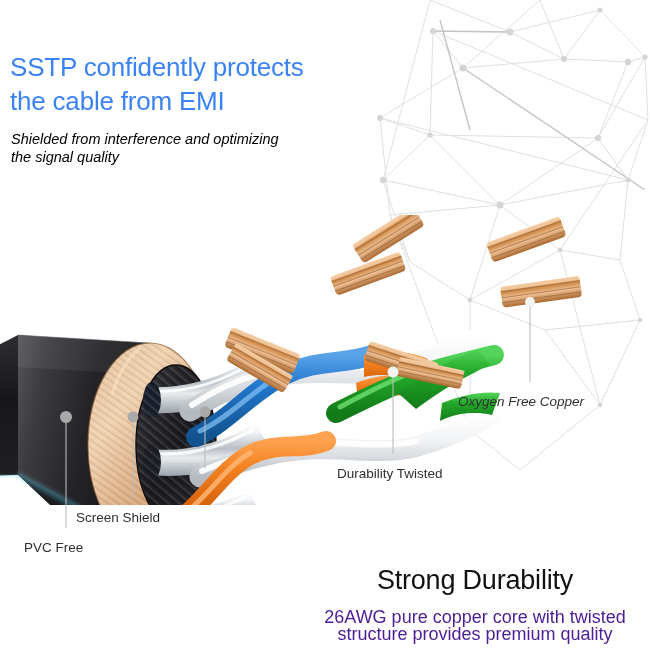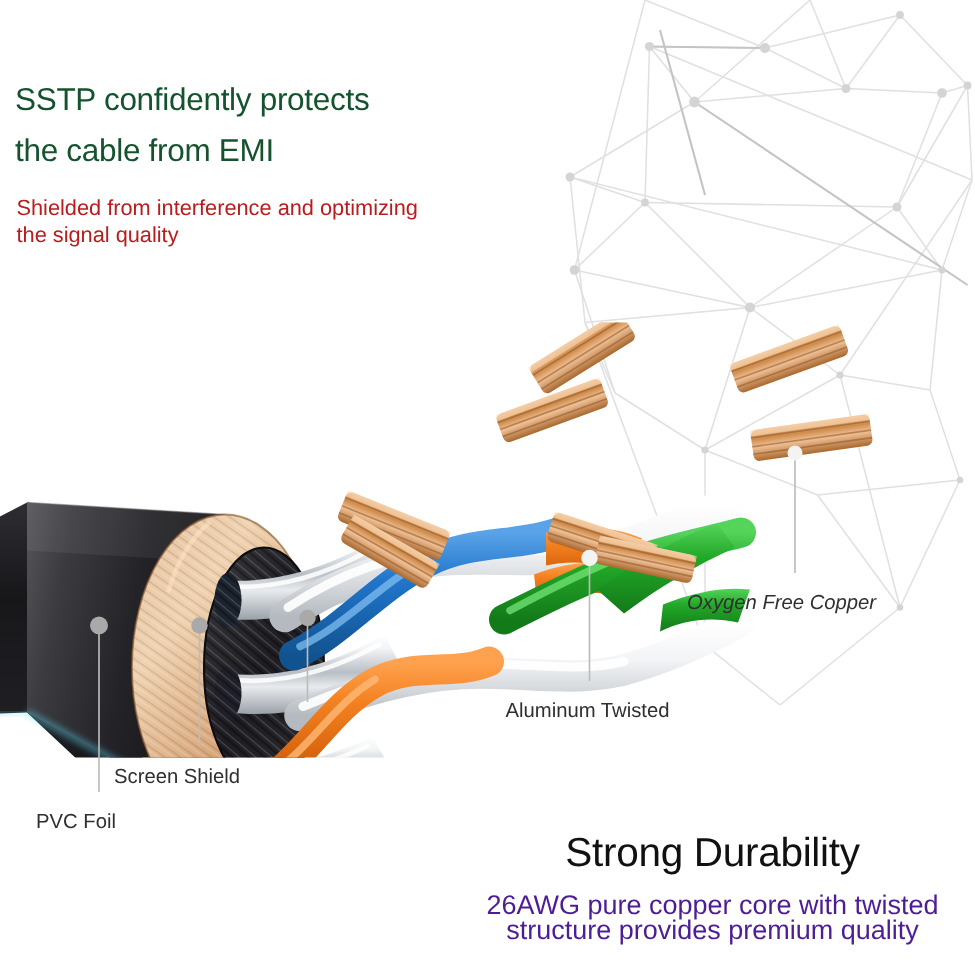--- a/index.html
+++ b/index.html
@@ -28,35 +28,36 @@
   }
 
   
   #headline-block {
     position: absolute;
     left: 10px;
     top: 50px;
     width: 420px;
   }
   .headline {
-    font-size: 21px;
+    font-size: 26px;
     line-height: 34px;
-    color: #14532d;
+    color: #3b82f6;
     font-weight: 400;
     letter-spacing: -0.2px;
     margin: 0;
     white-space: pre-line;
   }
   .subhead {
     margin: 12px 0 0 1px;
     font-size: 14.5px;
     line-height: 18px;
-    color: #b91c1c;
+    color: #000000;
     font-weight: 400;
     white-space: pre-line;
+    font-style: italic;
   }
 
   
   #cable-illustration {
     position: absolute;
     left: 0;
     top: 215px;
     width: 650px;
     height: 290px;
   }
@@ -77,21 +78,21 @@
     top: 552px;
     width: 350px;
     text-align: center;
   }
   .durability-title {
     font-size: 27px;
     line-height: 33px;
     color: #111111;
     font-weight: 400;
     letter-spacing: -0.2px;
-    margin: 0;
+    margin: 12px;
   }
   .durability-sub {
     margin: 10px 0 0 0;
     font-size: 18px;
     line-height: 17px;
     color: #4c1d95;
     white-space: pre-line;
   }
 </style>
 </head>
@@ -398,23 +399,23 @@
     </g>
     <g fill="#a9a9a9">
       <circle cx="66" cy="417" r="6"></circle>
       <circle cx="133" cy="417" r="5.5"></circle>
       <circle cx="205" cy="412" r="5.5"></circle>
       <circle cx="393" cy="372" r="5.5" fill="#f3f3f3"></circle>
       <circle cx="530" cy="302" r="5" fill="#f3f3f3"></circle>
     </g>
   </svg>
 
-  <div class="callout-label" style="left:24px;  top:540px;">PVC Foil</div>
+  <div class="callout-label" style="left:24px;  top:540px;">PVC Free</div>
   <div class="callout-label" style="left:76px;  top:510px;">Screen Shield</div>
-  <div class="callout-label" style="left:337px; top:466px;">Aluminum Twisted</div>
+  <div class="callout-label" style="left:337px; top:466px;">Durability Twisted</div>
   <div class="callout-label" style="left:458px; top:394px;font-style:italic;">Oxygen Free Copper</div>
 
   <div id="durability-block">
     <h2 class="durability-title">Strong Durability</h2>
     <p class="durability-sub">26AWG pure copper core with twisted
 structure provides premium quality</p>
   </div>
 
 </div>
 

